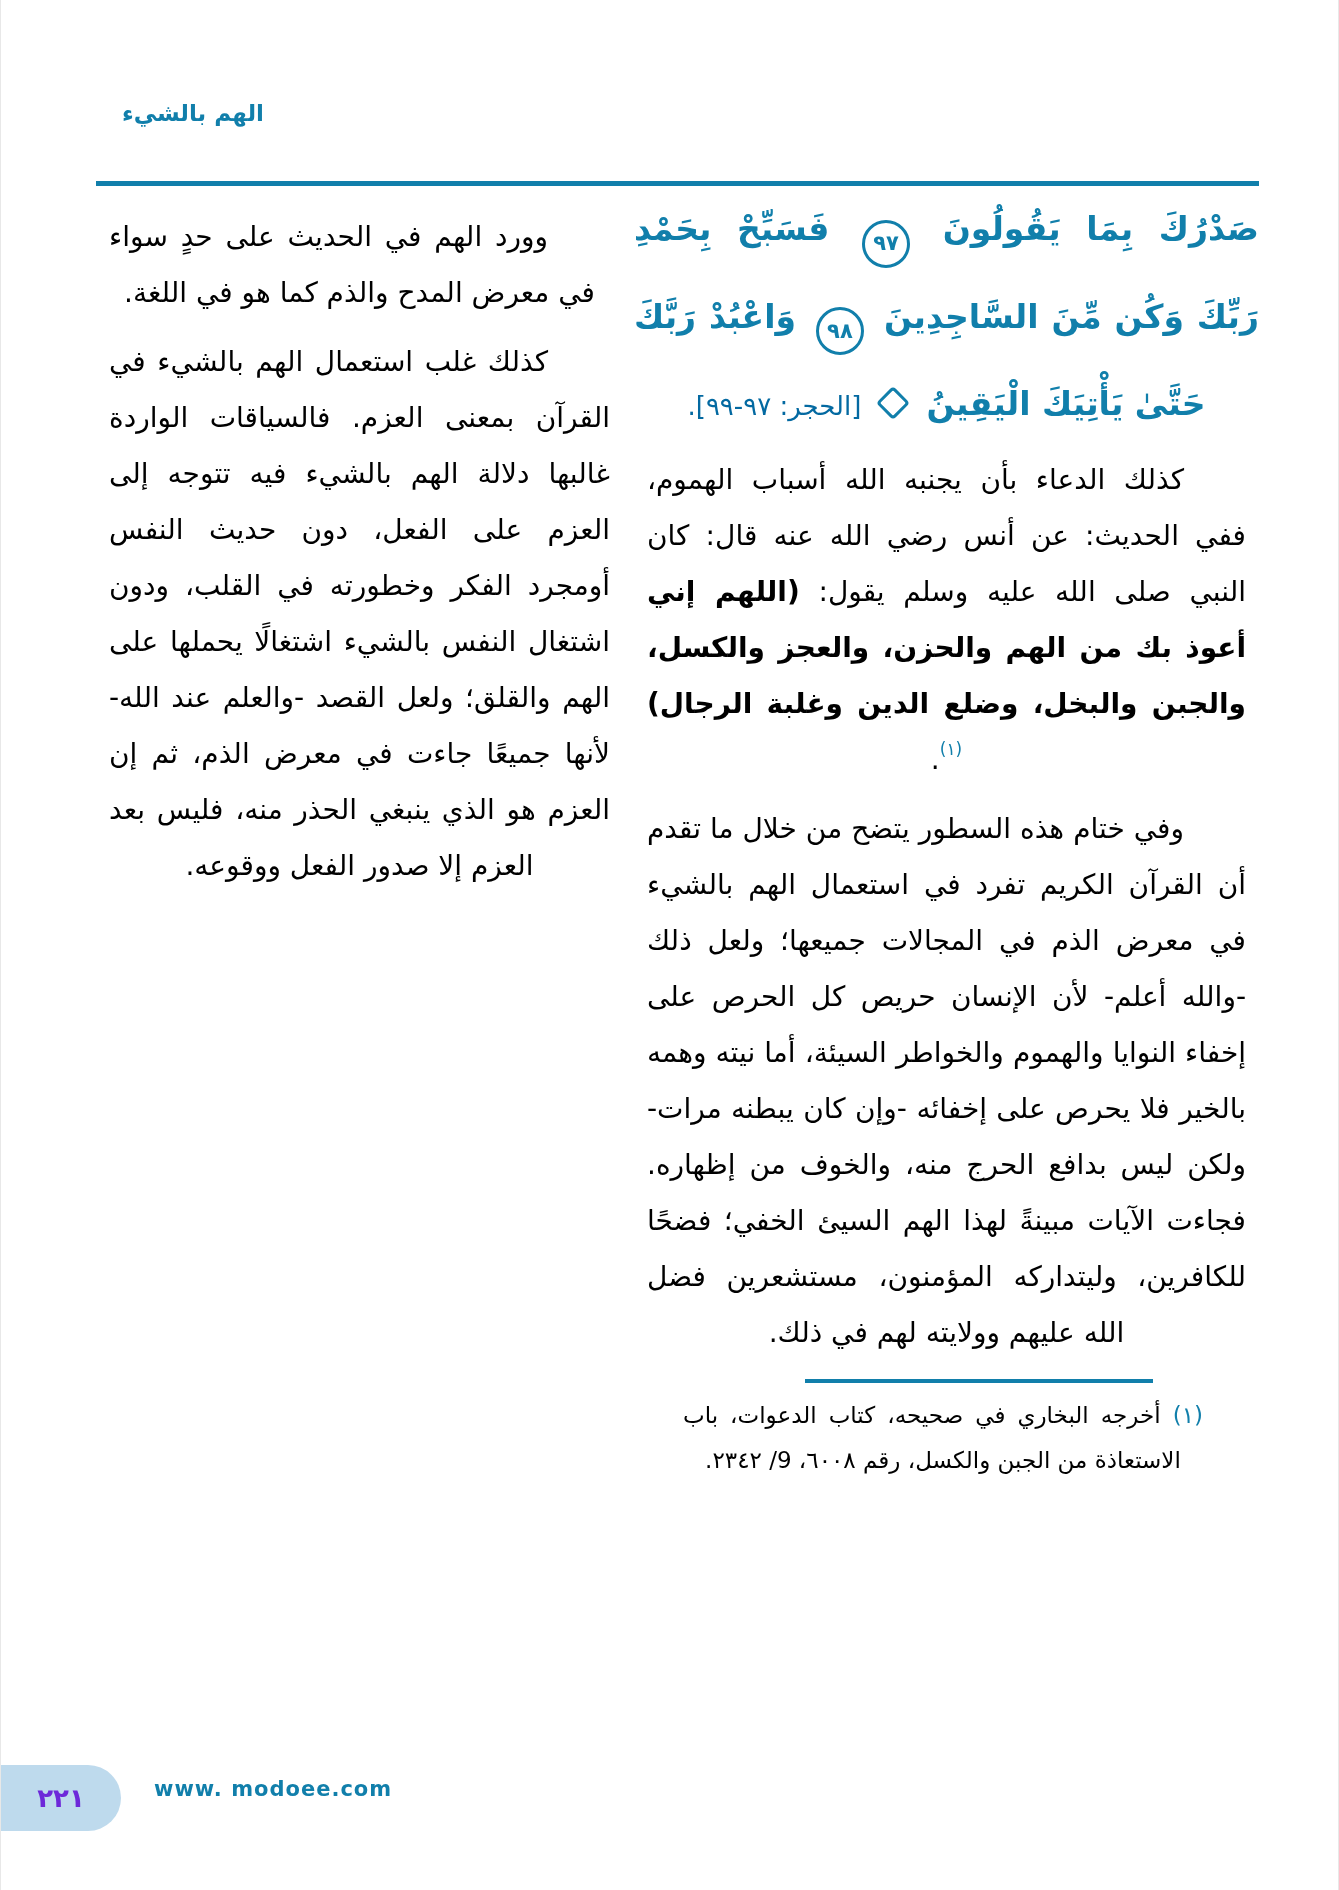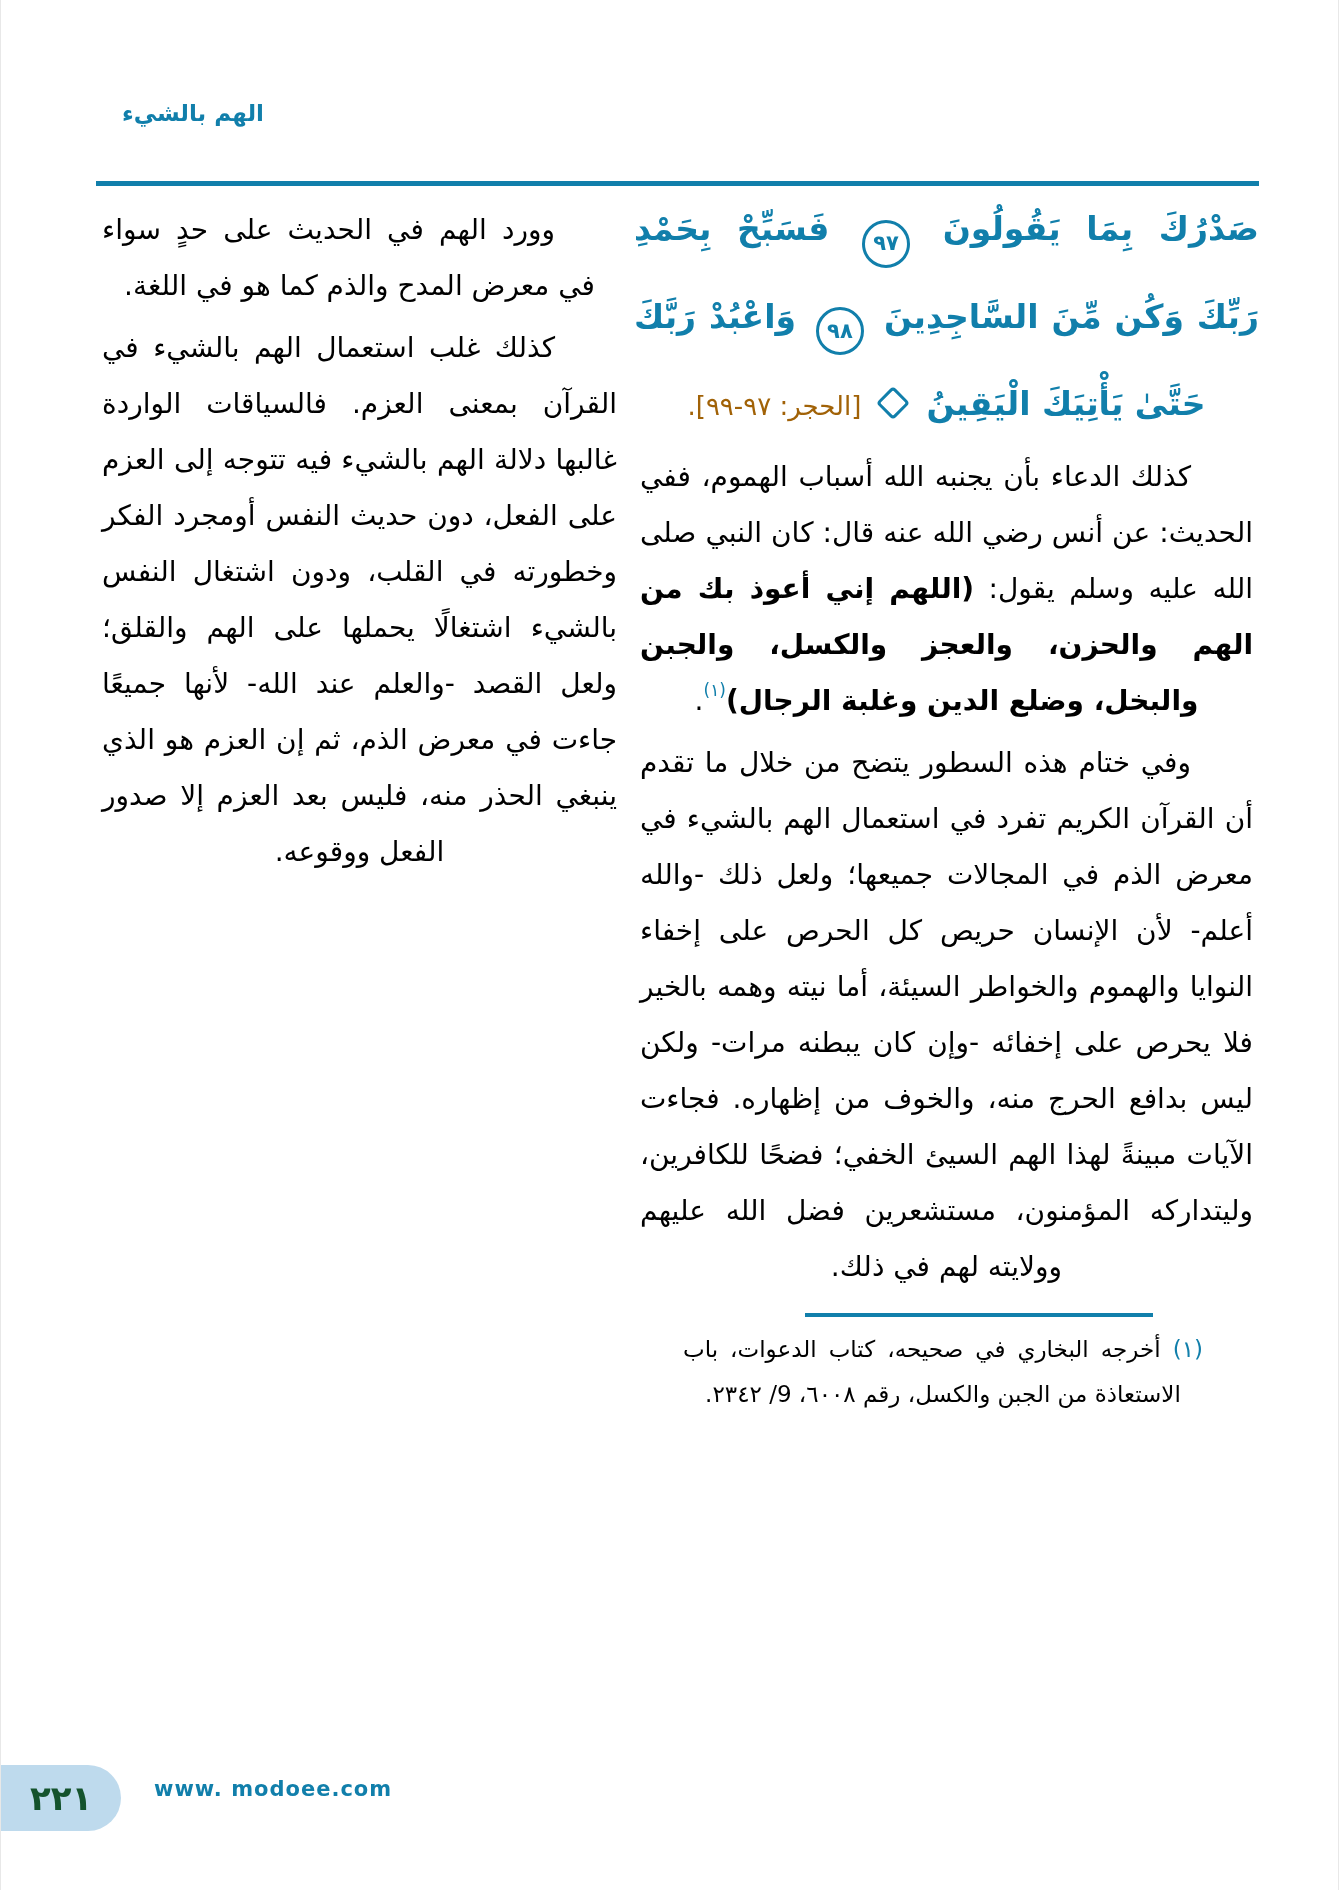--- a/index.html
+++ b/index.html
@@ -32,21 +32,21 @@
   .left-col{left:95px;width:527px;}
 
   .verse{
     margin:0 0 10px 0;
     color:var(--accent,#117fab);
     font-size:33px;font-weight:bold;
     line-height:66px;
     text-align:justify;text-align-last:center;
   }
   .verse .ref{
-    color:#a16207;font-weight:normal;font-size:26px;
+    color:#0369a1;font-weight:normal;font-size:26px;
     white-space:nowrap;
   }
   .ayah-circle{
     display:inline-flex;align-items:center;justify-content:center;
     width:42px;height:42px;
     border:3px solid var(--accent,#117fab);
     border-radius:50%;
     font-size:21px;line-height:1;
     margin:16px 7px;vertical-align:-10px;
     color:var(--accent,#117fab);
@@ -54,21 +54,21 @@
   .ornate-close{
     display:inline-block;
     width:18px;height:18px;
     border:3px solid var(--accent,#117fab);
     border-radius:4px;
     transform:rotate(45deg);
     margin:0 10px 0 8px;
     vertical-align:0px;
   }
   .body-p{
-    margin:6px;
+    margin:13px;
     font-size:28px;line-height:56px;
     text-align:justify;text-align-last:center;
     text-indent:62px;
   }
   .body-p b{font-weight:bold;}
   .fn-mark{
     color:var(--accent,#117fab);
     font-size:17px;line-height:0;
     vertical-align:14px;
   }
@@ -84,21 +84,21 @@
     text-align:justify;text-align-last:center;
   }
   .fn-lead{color:var(--accent,#117fab);}
   
   .page-pill{
     position:absolute;left:0;top:1765px;
     width:120px;height:66px;
     background:var(--pill,#bedaed);
     border-radius:0 33px 33px 0;
     display:flex;align-items:center;justify-content:center;
-    color:#14532d;font-size:34px;font-weight:bold;
+    color:#6d28d9;font-size:26px;font-weight:bold;
     direction:rtl;
   }
   .site-url{
     position:absolute;left:153px;top:1777px;
     color:var(--accent,#117fab);
     font-size:21px;font-weight:bold;
     letter-spacing:1px;
   }
 </style>
 </head>

